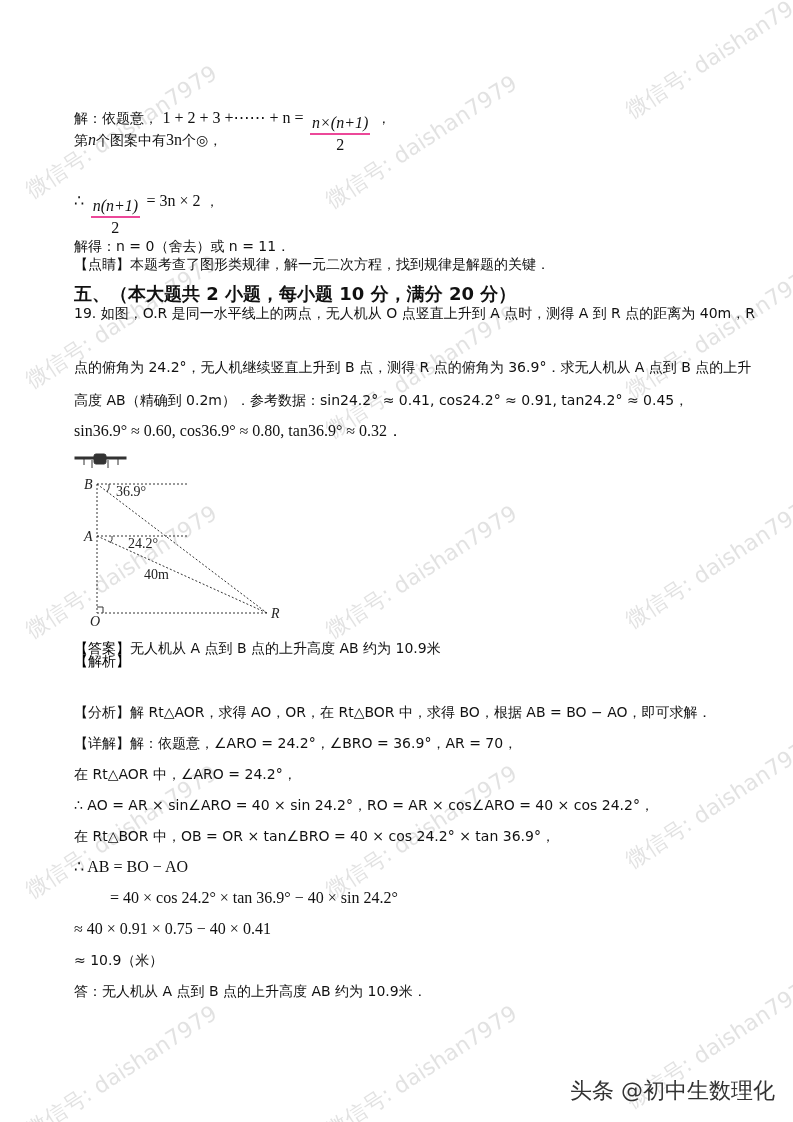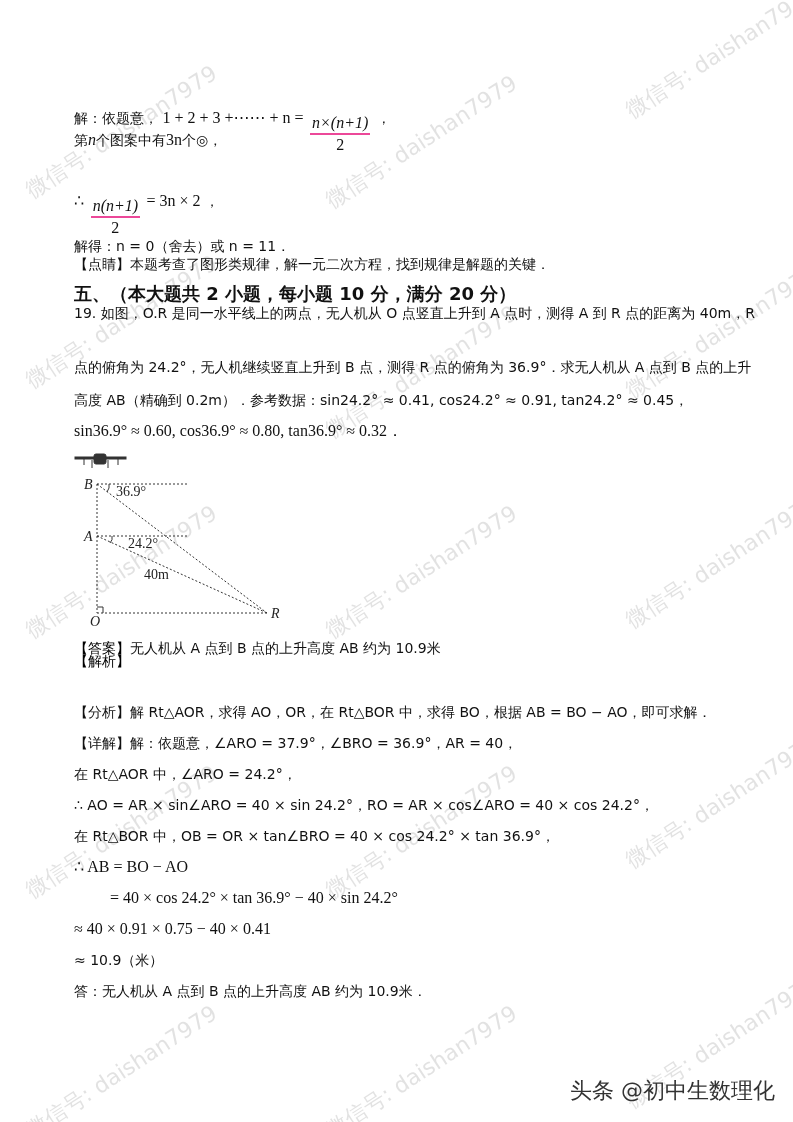--- a/index.html
+++ b/index.html
@@ -119,21 +119,21 @@
     </g>
   </svg>
 </div>
 
 <div class="line cjk" style="top:638px;">
   <span class="blue">【答案】</span><span>无人机从 A 点到 B 点的上升高度 AB 约为 10.9米</span>
 </div>
 <div class="line cjk blue" style="top:651px;">【解析】</div>
 <div class="line cjk" style="top:702px;">【分析】解 Rt△AOR，求得 AO，OR，在 Rt△BOR 中，求得 BO，根据 AB = BO − AO，即可求解．</div>
 
-<div class="line cjk" style="top:733px;">【详解】解：依题意，∠ARO = 37.9°，∠BRO = 36.9°，AR = 40，</div>
+<div class="line cjk" style="top:733px;">【详解】解：依题意，∠ARO = 24.2°，∠BRO = 36.9°，AR = 70，</div>
 <div class="line cjk" style="top:764px;">在 Rt△AOR 中，∠ARO = 24.2°，</div>
 <div class="line cjk" style="top:795px;">∴ AO = AR × sin∠ARO = 40 × sin 24.2°，RO = AR × cos∠ARO = 40 × cos 24.2°，</div>
 <div class="line cjk" style="top:826px;">在 Rt△BOR 中，OB = OR × tan∠BRO = 40 × cos 24.2° × tan 36.9°，</div>
 <div class="line math" style="top:857px;">∴ AB = BO − AO</div>
 <div class="line math" style="top:888px;margin-left:36px;">= 40 × cos 24.2° × tan 36.9° − 40 × sin 24.2°</div>
 <div class="line math" style="top:919px;">≈ 40 × 0.91 × 0.75 − 40 × 0.41</div>
 <div class="line cjk" style="top:950px;">≈ 10.9（米）</div>
 <div class="line cjk" style="top:981px;text-align:right;">答：无人机从 A 点到 B 点的上升高度 AB 约为 10.9米．</div>
 
 <div class="footer-brand">头条 @初中生数理化</div>

